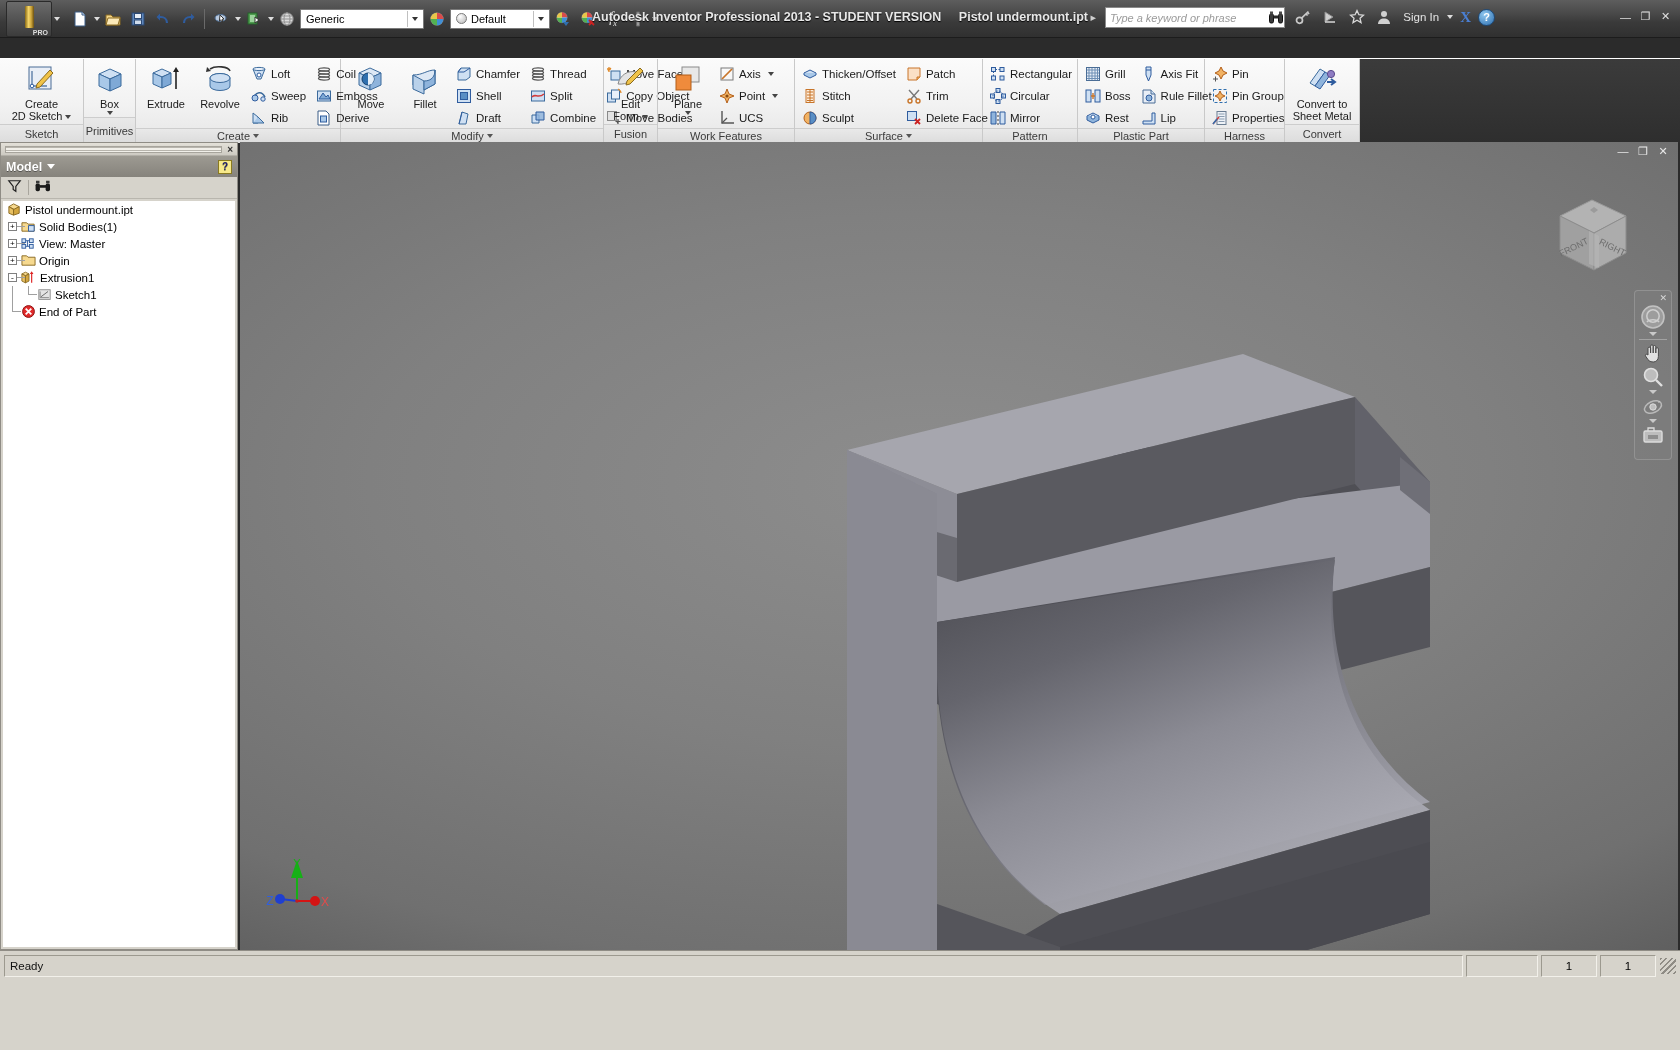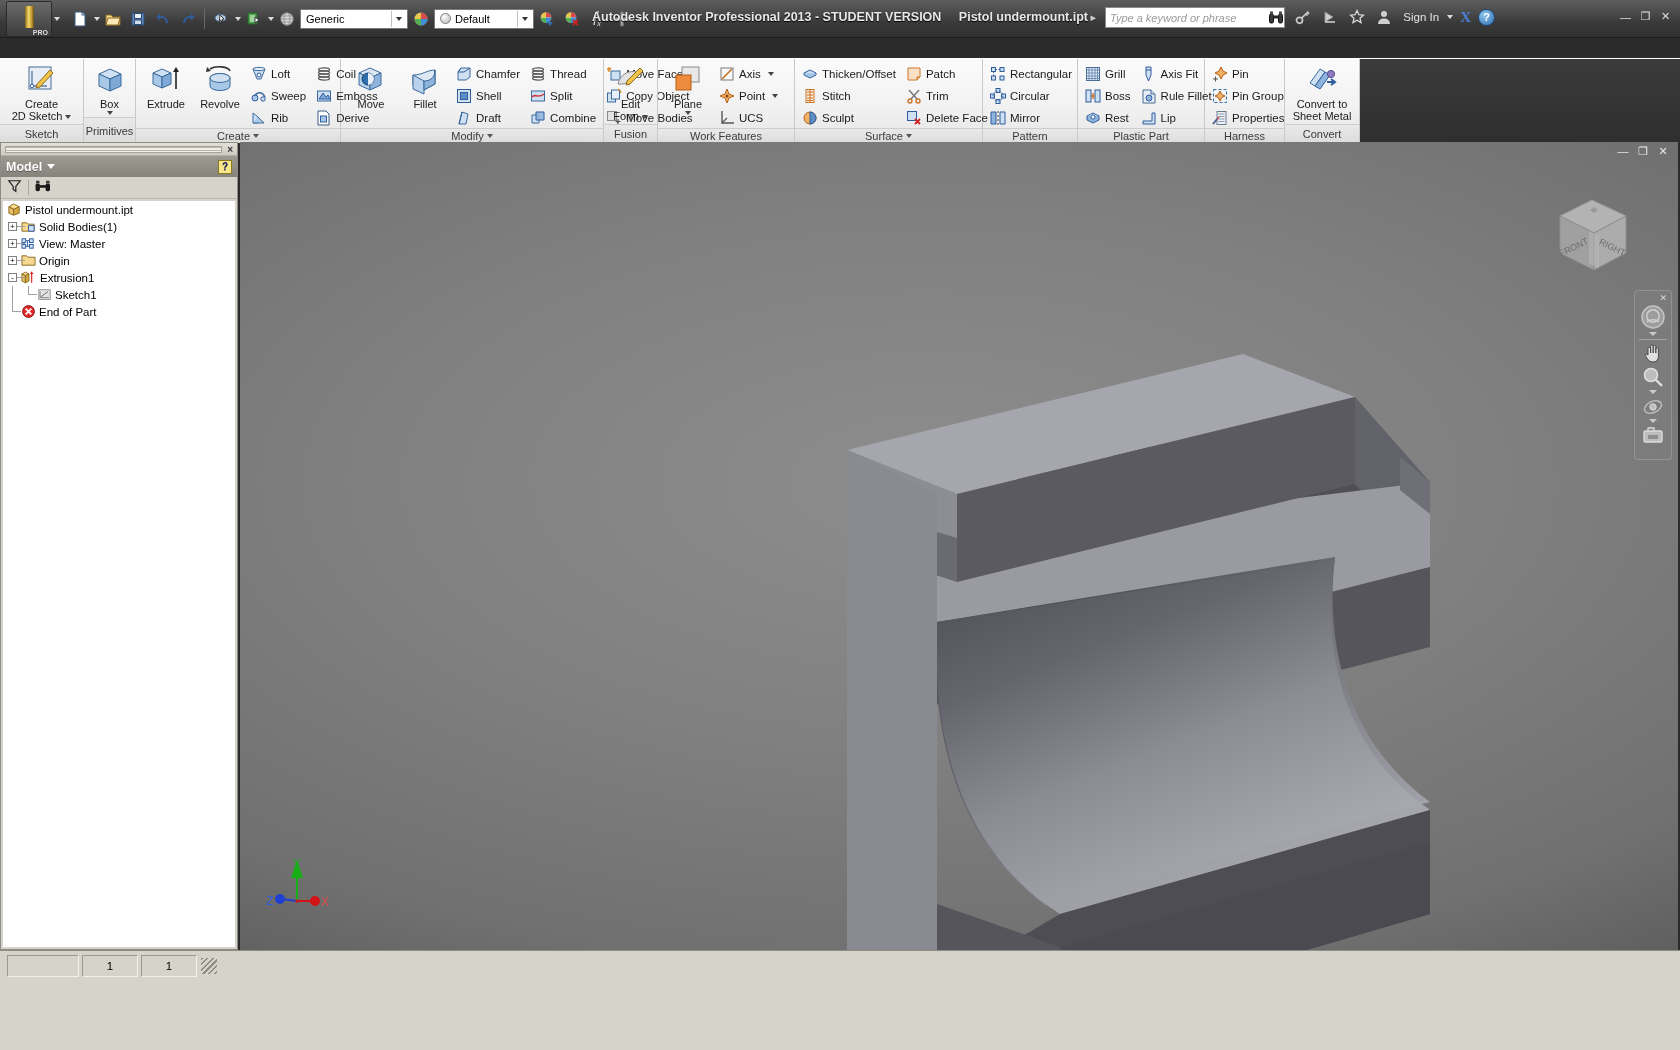--- a/index.html
+++ b/index.html
@@ -310,21 +310,21 @@
           </svg>
       </div>
       <div class="drop-arrow"></div>
       <div class="qbtn">
         <svg class="ic16" viewBox="0 0 16 16">
             <circle cx="8" cy="8" r="6.3" fill="#dcdcdc" stroke="#707070"></circle>
             <ellipse cx="8" cy="8" rx="3" ry="6.3" fill="none" stroke="#909090"></ellipse>
             <path d="M2 8h12M3 5h10M3 11h10" stroke="#909090" fill="none"></path>
           </svg>
       </div>
-      <div class="qcombo" style="width:108px">
+      <div class="qcombo" style="width:124px">
         <span>Generic</span>
         <span class="cb-arrow">
           <span style="width:0;height:0;border-left:3px solid transparent;border-right:3px solid transparent;border-top:4px solid #333;"></span>
         </span>
       </div>
       <div class="qbtn">
         <svg class="ic16" viewBox="0 0 16 16">
             <circle cx="8" cy="8" r="6.3" fill="#fff" stroke="#666"></circle>
             <path d="M8 1.7A6.3 6.3 0 0 1 14.3 8H8z" fill="#d94b4b"></path>
             <path d="M8 8h6.3A6.3 6.3 0 0 1 8 14.3z" fill="#3f8fd6"></path>
@@ -1191,20 +1191,21 @@
         <line x1="32" y1="45" x2="16" y2="43" stroke="#1f3fd0" stroke-width="2"></line>
         <ellipse cx="15" cy="43" rx="5" ry="5" fill="#1f3fd0"></ellipse>
         <text x="5" y="49" fill="#2f5fe0" font-size="12" font-family="'Liberation Sans',sans-serif" text-anchor="middle">Z</text>
         <circle cx="32" cy="45" r="1.8" fill="#c02020"></circle>
       </svg>
     </div>
   </div>
 
   <div class="statusbar">
     <div class="status-inner">
+      <div class="status-msg">Ready</div>
       <div class="status-cell wide"></div>
       <div class="status-cell">1</div>
       <div class="status-cell">1</div>
       <div class="grip-corner"></div>
     </div>
   </div>
 
 </div>
 
 </body></html>

